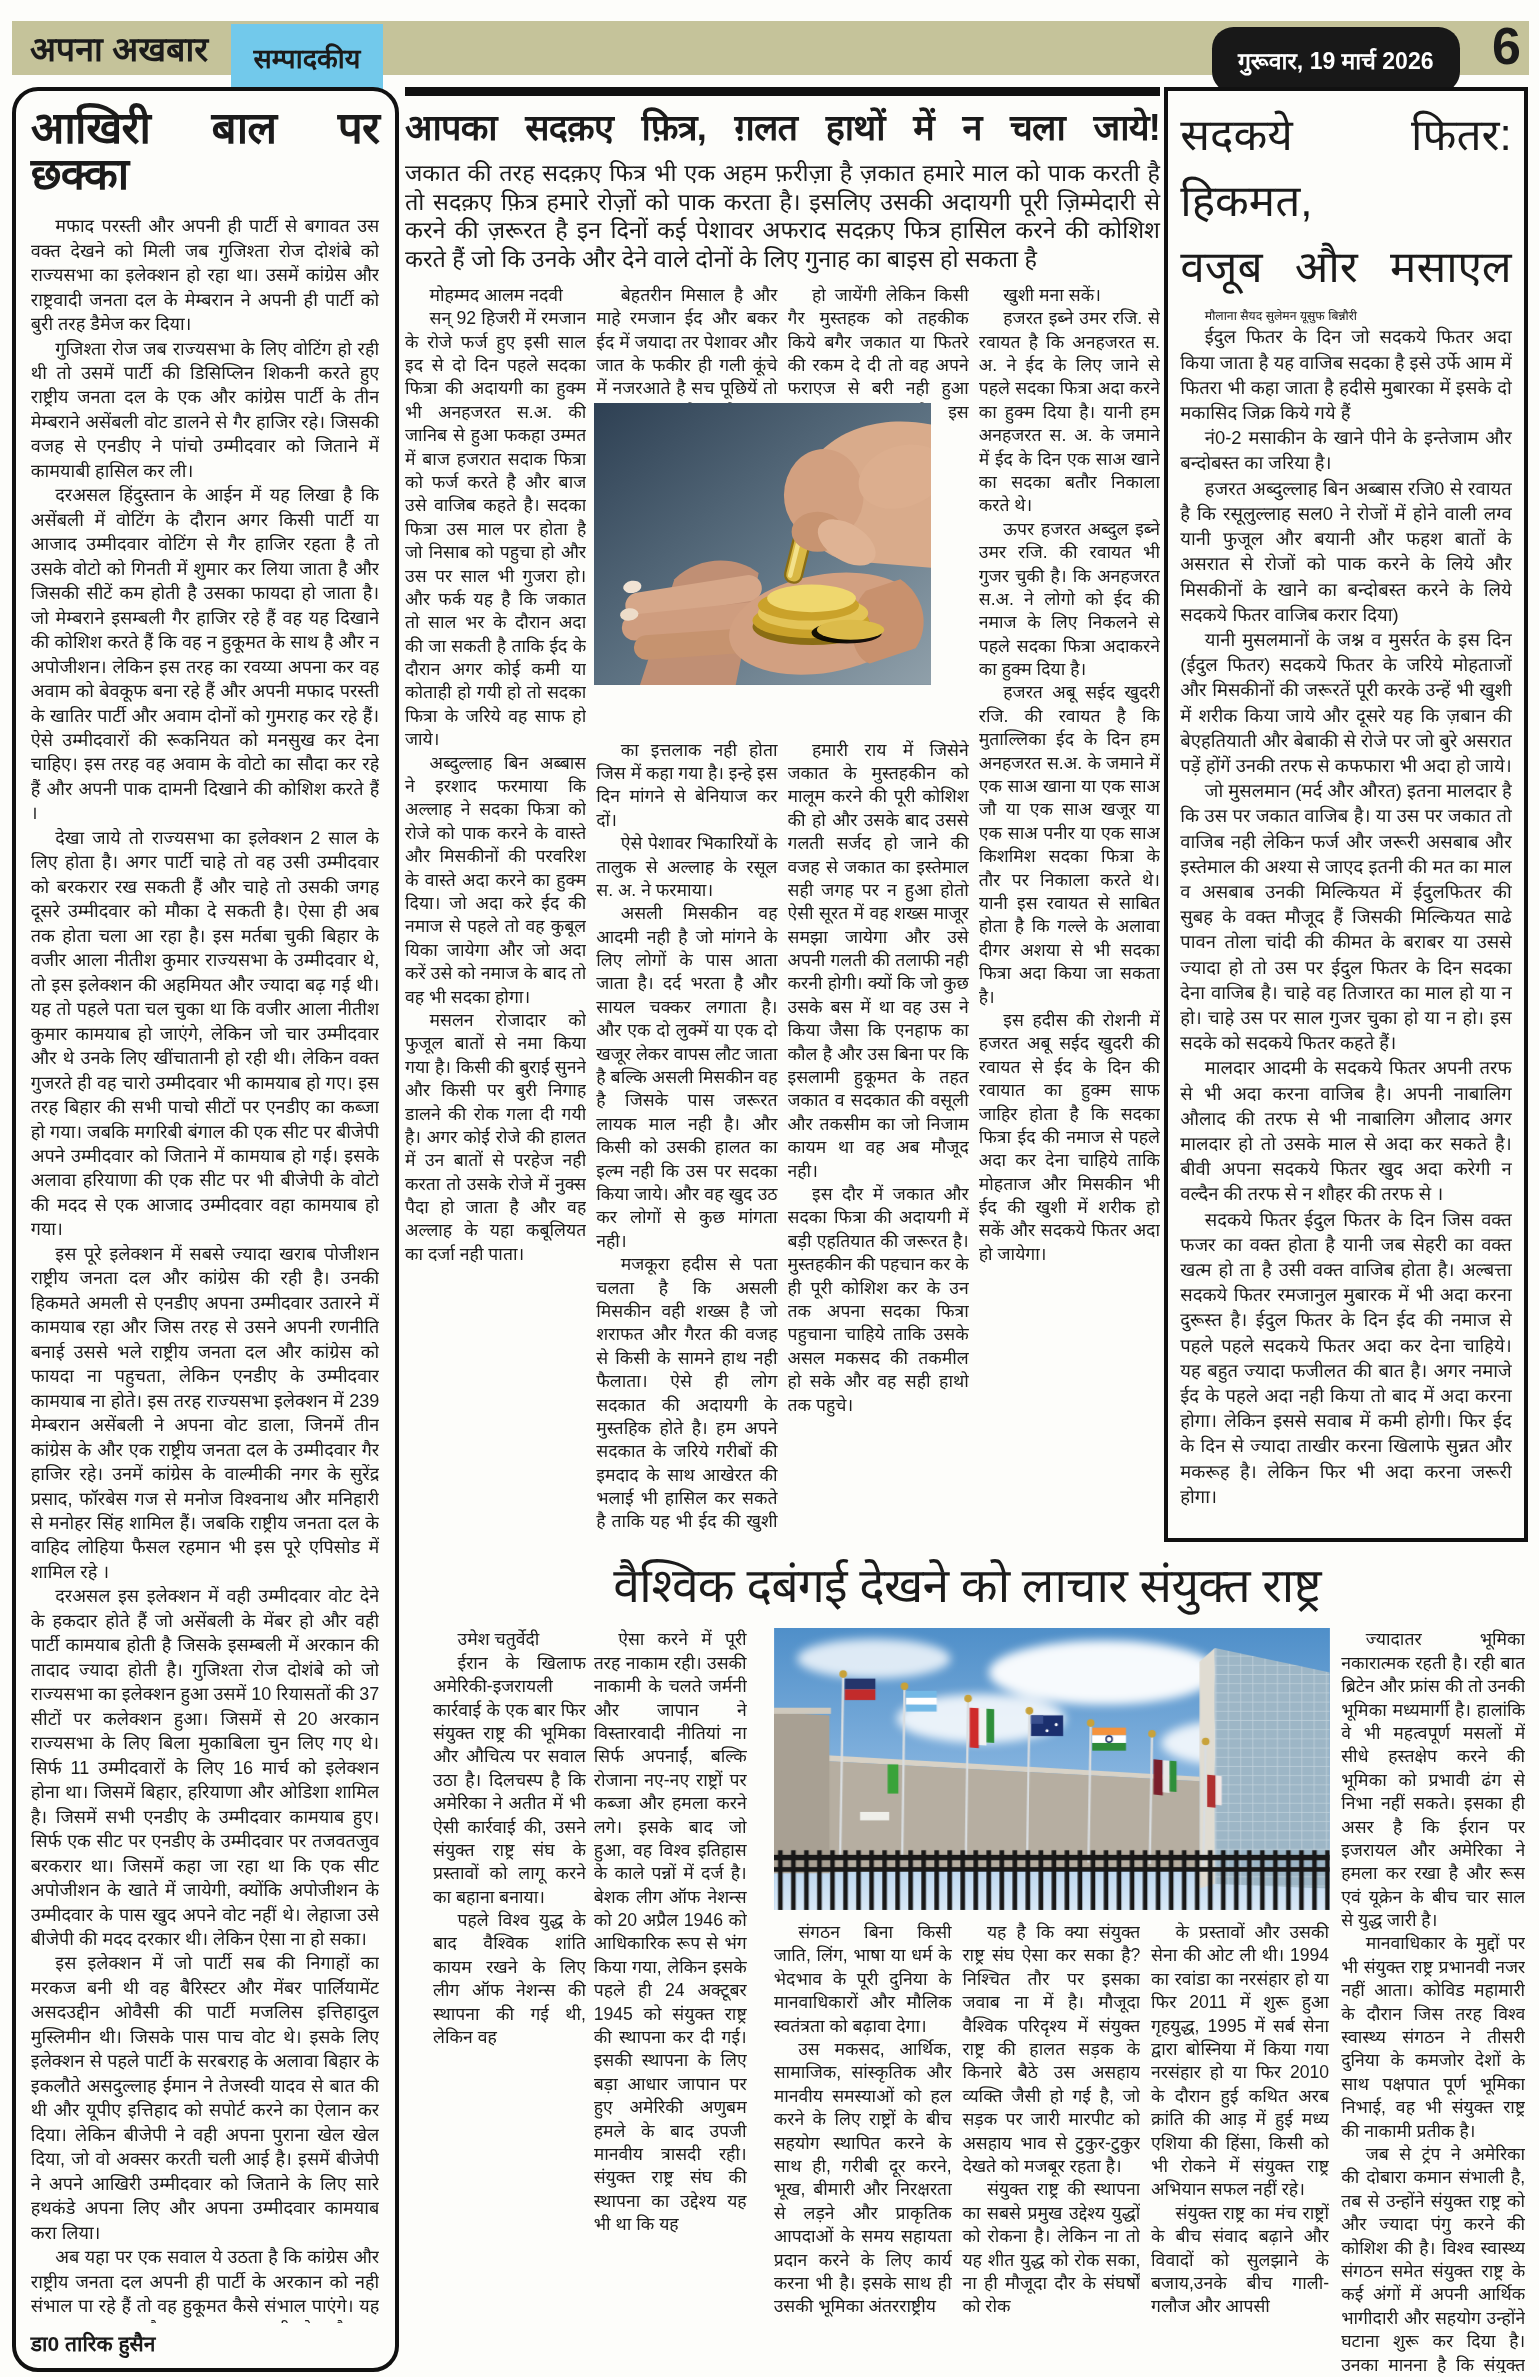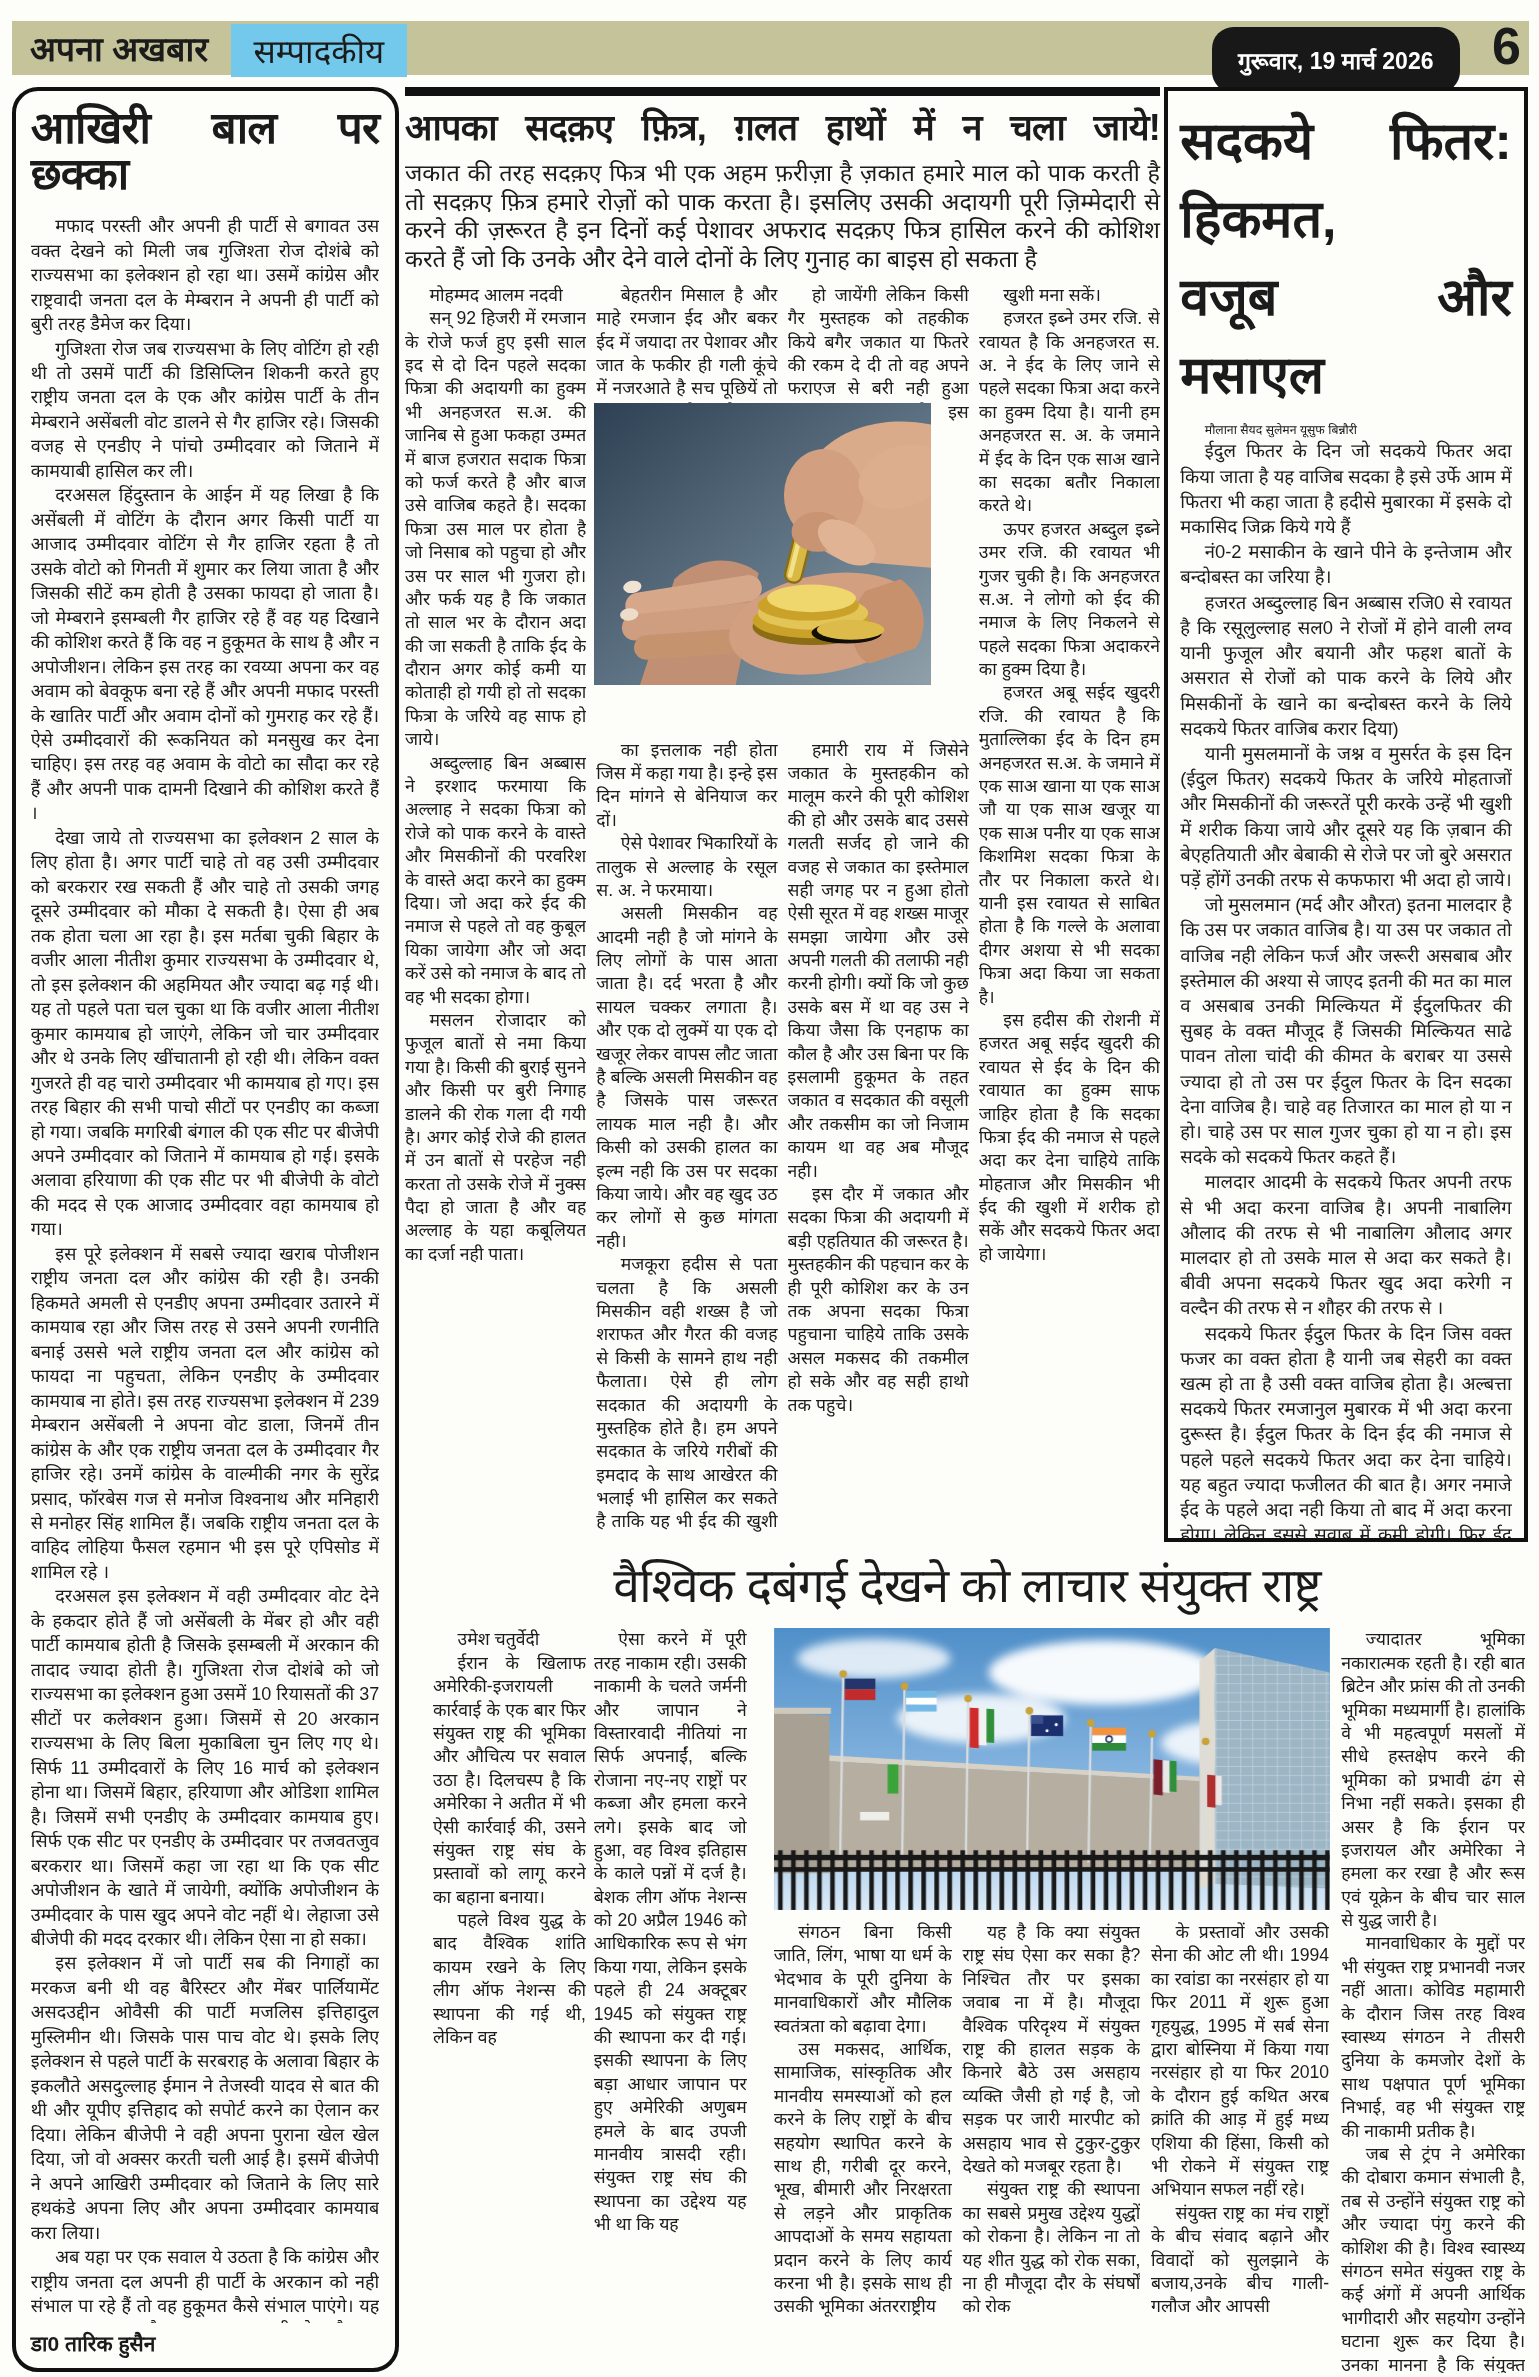--- a/index.html
+++ b/index.html
@@ -3,22 +3,22 @@
 <meta charset="utf-8">
 <style>
   *{box-sizing:border-box}
   html,body{margin:0;padding:0;background:#dedfd8}
   .page{position:relative;width:1540px;height:2377px;margin:0 auto;background:#fdfdfa;
         font-family:"Liberation Sans",sans-serif;color:#1b1b1b;overflow:hidden}
   
   .topbar{position:absolute;left:11.5px;top:21px;width:1517px;height:54px;background:#c5c39a;
           display:flex;align-items:center}
   .masthead{font-size:34px;font-weight:bold;margin-left:18.4px;letter-spacing:0px;white-space:nowrap}
-  .section-tab{position:absolute;left:219px;top:3.1px;height:53px;background:#72c9eb;
-               display:flex;align-items:center;padding:0 23px;font-size:33px;font-weight:normal}
+  .section-tab{position:absolute;left:219px;top:3.1px;height:67px;background:#72c9eb;
+               display:flex;align-items:center;padding:0 23px;font-size:27px;font-weight:bold}
   .date-pill{position:absolute;right:69px;top:6.1px;background:#181818;color:#fff;border-radius:21.5px;
              padding:17px 26px;font-size:23px;font-weight:bold;white-space:nowrap}
   .pageno{position:absolute;right:7.7px;top:-4.6px;font-size:52px;font-weight:bold}
   
   p{margin:0;text-indent:24.5px;text-align:justify}
   .byline-p{font-weight:normal}
   
   .box-left{position:absolute;left:11.5px;top:87px;width:387px;height:2285px;border:4.6px solid #111;
             border-radius:26px;padding:9.2px 15.3px 10.7px;display:flex;flex-direction:column;background:#fdfdfa}
   .box-left h1{font-size:44px;font-weight:bold;margin:4.6px 0 17px;text-align:justify;text-align-last:justify;
@@ -31,21 +31,21 @@
   .center-art h1{font-size:36px;font-weight:bold;margin:6.1px 0 7.7px;text-align:justify;text-align-last:justify;
                  letter-spacing:-0.8px}
   .intro{font-size:23.4px;line-height:1.22;text-align:justify;margin-bottom:10.7px}
   .ccols{display:flex;gap:10px;height:1249px;overflow:hidden}
   .ccol{flex:1;font-size:17.6px;line-height:1.33;overflow:hidden}
   .ccol .spacer{height:291px}
   .coins-photo{position:absolute;left:189px;top:316px;width:337px;height:282px;z-index:3;background:#3a4c5e}
   
   .box-right{position:absolute;left:1164px;top:87px;width:364px;height:1455px;border:4.6px solid #111;
              padding:7.7px 12.3px;overflow:hidden;background:#fdfdfa}
-  .box-right h1{font-size:52px;font-weight:bold;margin:3.1px 0 7.7px;line-height:1.5}
+  .box-right h1{font-size:44px;font-weight:normal;margin:3.1px 0 7.7px;line-height:1.5}
   .box-right h1 .hl{display:block;text-align:justify;text-align-last:justify}
   .box-right .rbody{font-size:18.4px;line-height:1.37}
   
   .bottom-art{position:absolute;left:405px;top:1545px;width:1124px;height:828px}
   .bottom-art h1{font-size:48px;font-weight:normal;text-align:center;margin:6.1px 0 12.3px;letter-spacing:-0.8px}
   .brow{display:flex;padding-left:28px;height:745px;overflow:hidden}
   .bcol{font-size:17.6px;line-height:1.33;overflow:hidden}
   .w1{width:153px;margin-right:7.7px}
   .w2{width:153px;margin-right:27px}
   .bmid{width:556px;margin-right:11.5px}

